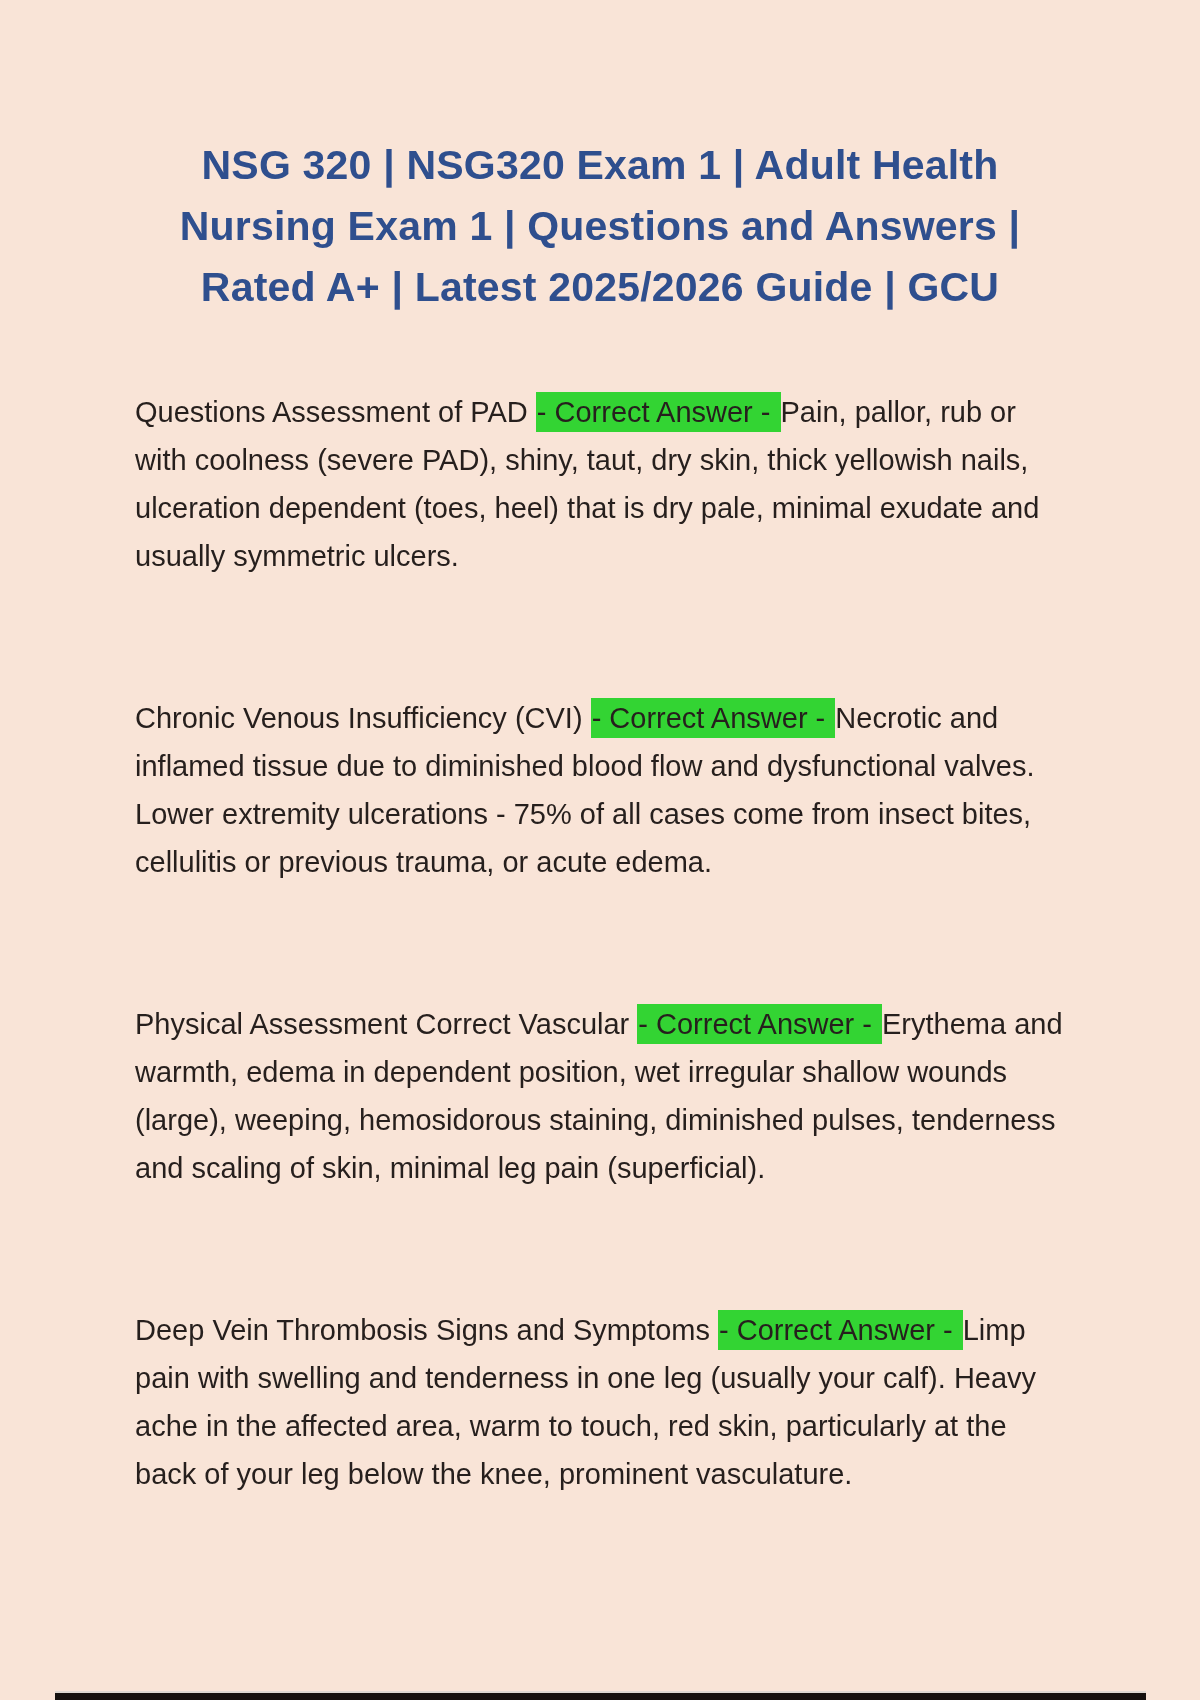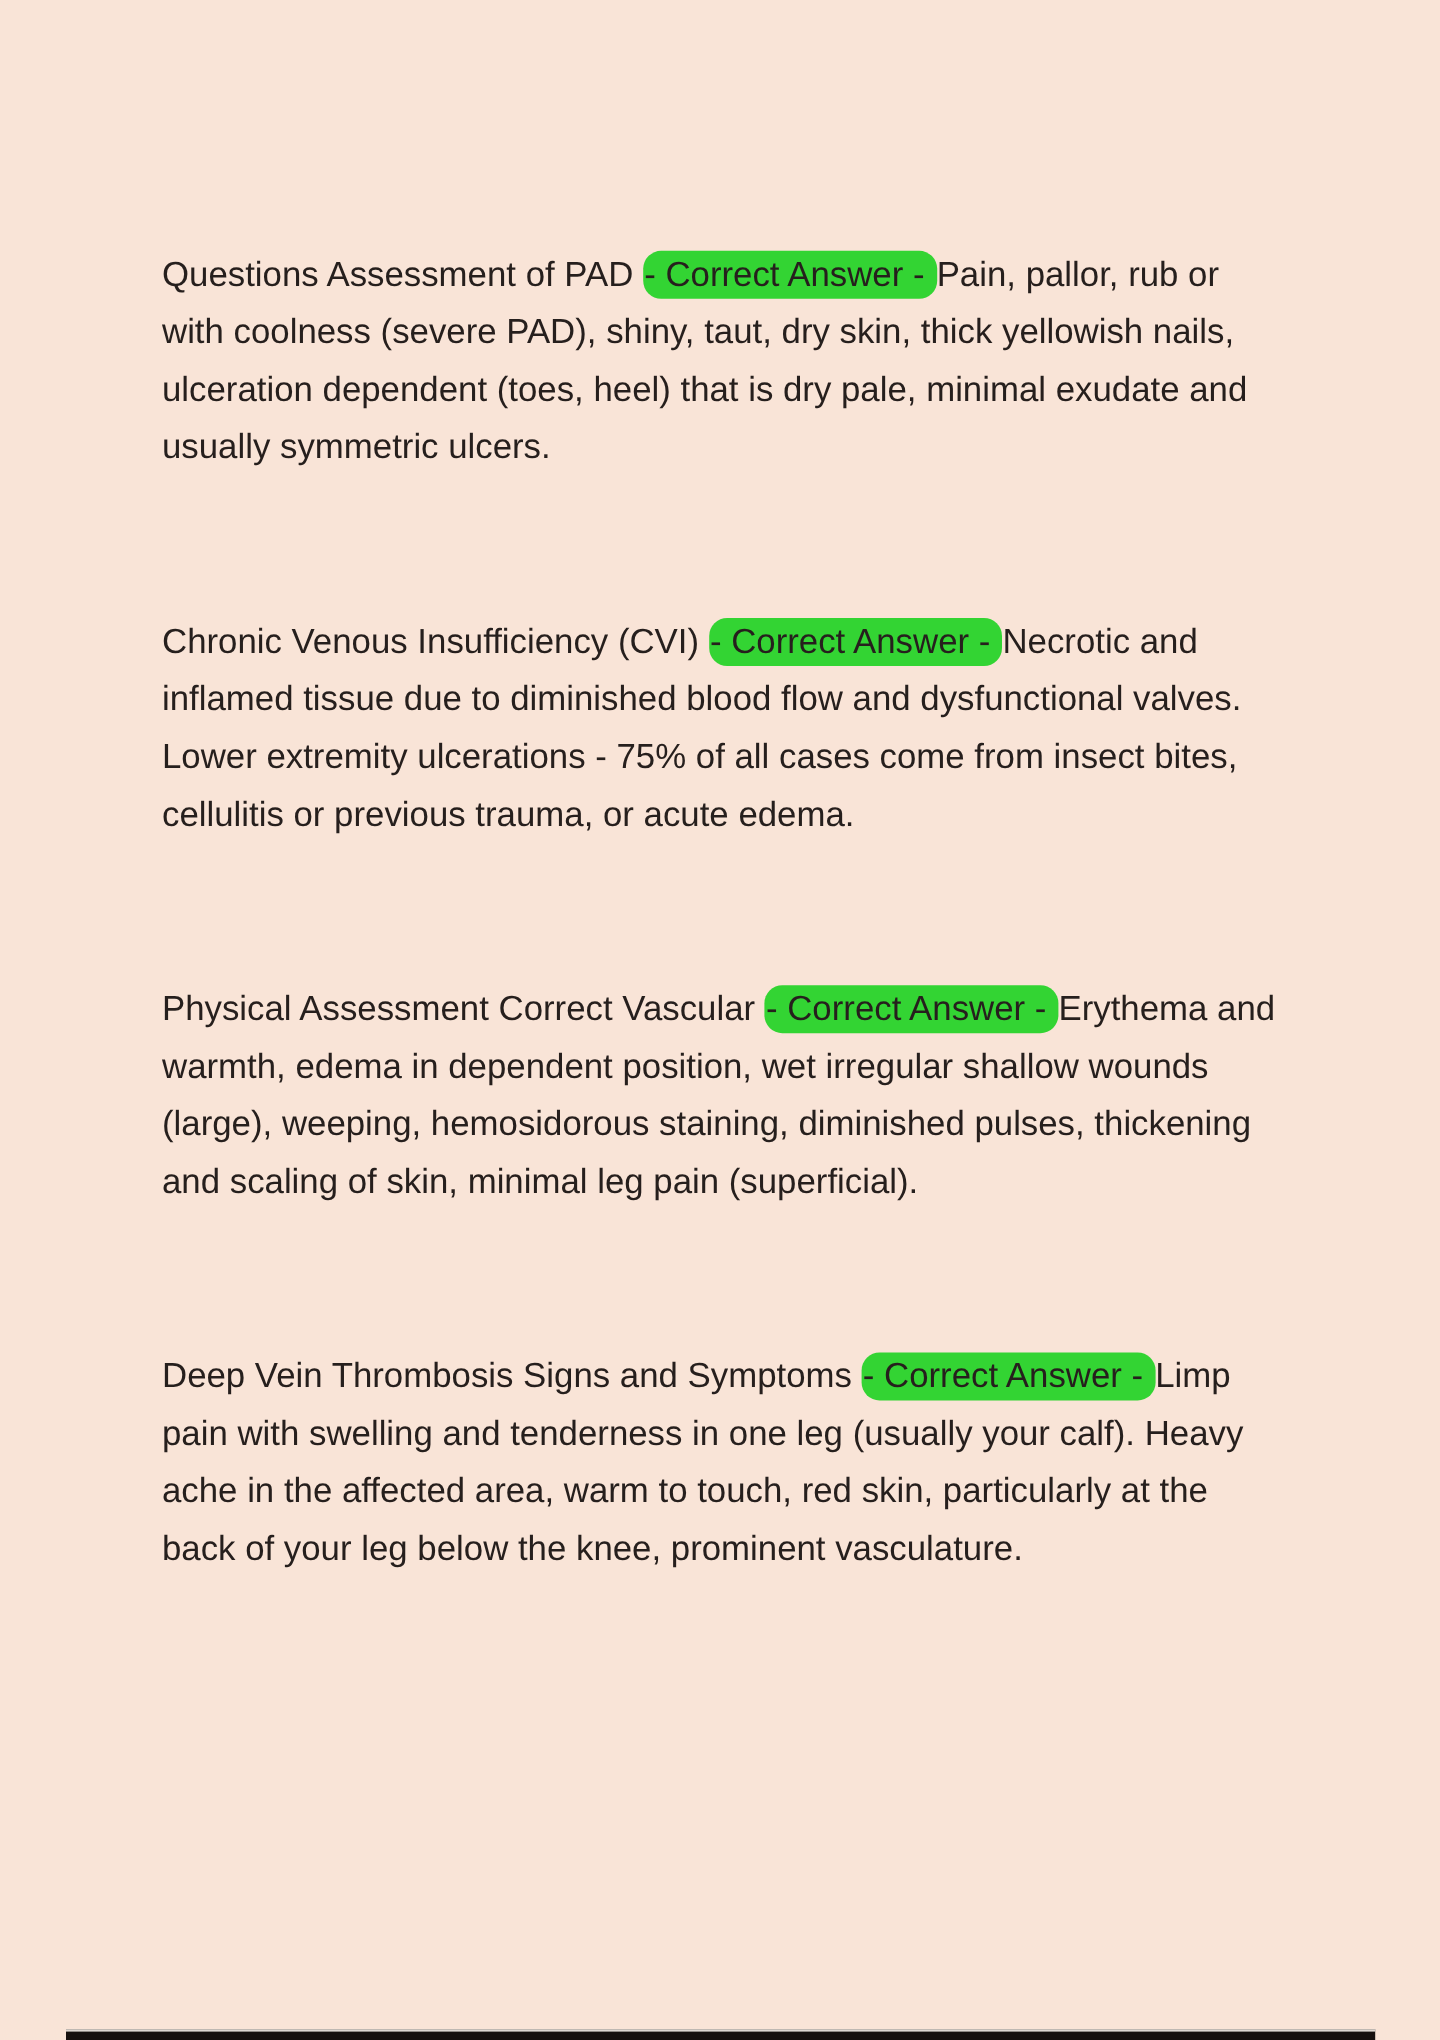--- a/index.html
+++ b/index.html
@@ -42,46 +42,46 @@
     line-height: 48px;
     max-width: 935px;
   }
   .qa + .qa {
     margin-top: 114px;
   }
   .qa mark {
     background: var(--highlight);
     color: var(--body-color);
     padding: 4px 2px 4px 1px;
-    border-radius: 15px;
   }
   .bottom-bar {
     position: absolute;
     left: 55px;
     width: 1091px;
     top: 1691px;
     height: 11px;
     background: var(--bar-color);
     border-top: 2px solid var(--bar-edge);
   }
 </style>
 </head>
 <body>
 
 <div class="screen">
   <div class="content">
 
+    <h1 class="doc-title">NSG 320 | NSG320 Exam 1 | Adult Health Nursing Exam 1 | Questions and Answers | Rated A+ | Latest 2025/2026 Guide | GCU</h1>
 
     <div class="qa-list">
 
       <p class="qa"><span>Questions Assessment of PAD </span><mark>- Correct Answer - </mark><span>Pain, pallor, rub or with coolness (severe PAD), shiny, taut, dry skin, thick yellowish nails, ulceration dependent (toes, heel) that is dry pale, minimal exudate and usually symmetric ulcers.</span></p>
 
       <p class="qa"><span>Chronic Venous Insufficiency (CVI) </span><mark>- Correct Answer - </mark><span>Necrotic and inflamed tissue due to diminished blood flow and dysfunctional valves. Lower extremity ulcerations - 75% of all cases come from insect bites, cellulitis or previous trauma, or acute edema.</span></p>
 
-      <p class="qa"><span>Physical Assessment Correct Vascular </span><mark>- Correct Answer - </mark><span>Erythema and warmth, edema in dependent position, wet irregular shallow wounds (large), weeping, hemosidorous staining, diminished pulses, thickening and scaling of skin, minimal leg pain (superficial).</span></p>
+      <p class="qa"><span>Physical Assessment Correct Vascular </span><mark>- Correct Answer - </mark><span>Erythema and warmth, edema in dependent position, wet irregular shallow wounds (large), weeping, hemosidorous staining, diminished pulses, tenderness and scaling of skin, minimal leg pain (superficial).</span></p>
 
       <p class="qa"><span>Deep Vein Thrombosis Signs and Symptoms </span><mark>- Correct Answer - </mark><span>Limp pain with swelling and tenderness in one leg (usually your calf). Heavy ache in the affected area, warm to touch, red skin, particularly at the back of your leg below the knee, prominent vasculature.</span></p>
 
     </div>
   </div>
 
   <div class="bottom-bar"></div>
 </div>
 
 </body></html>

